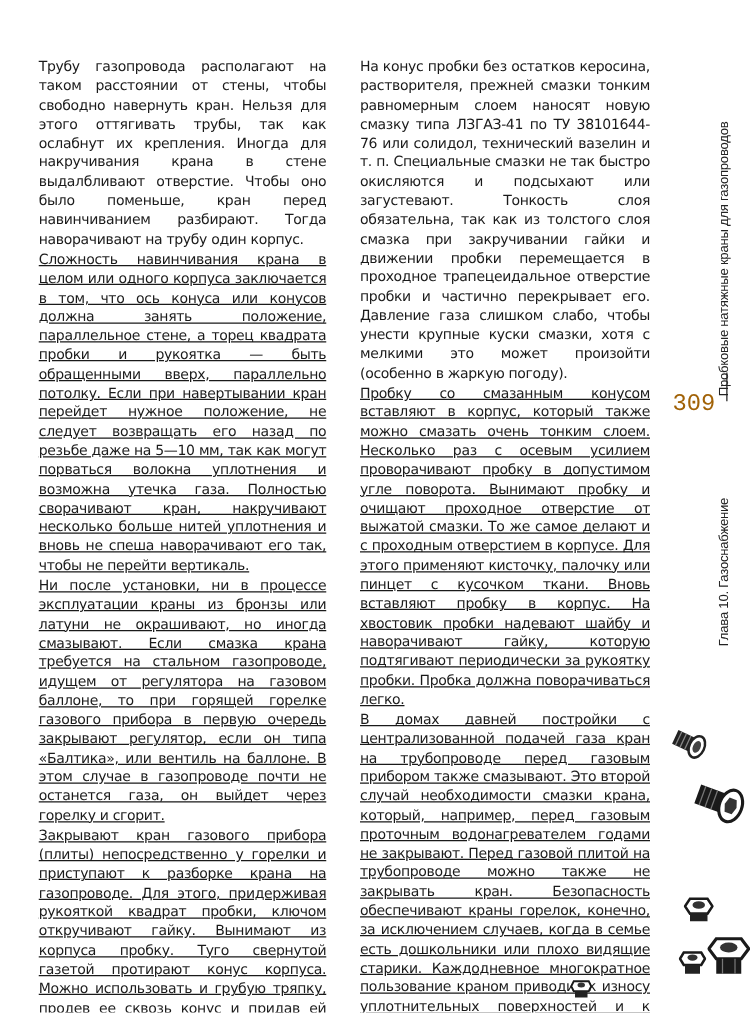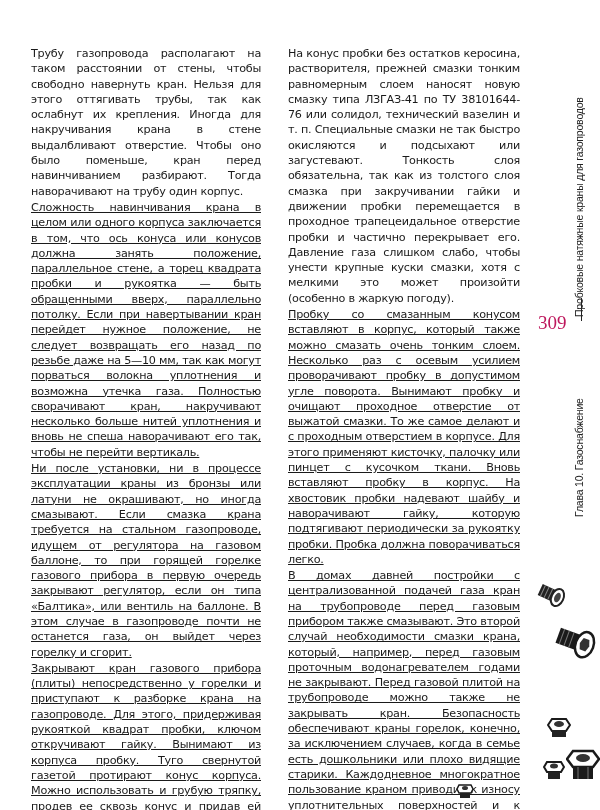--- a/index.html
+++ b/index.html
@@ -11,21 +11,21 @@
     position: absolute; top: 46px; width: 230px;
     font-size: 11.2px; line-height: 15.3px;
     letter-spacing: -0.25px;
   }
   .col p { margin: 0 0 0 0; text-align: justify; hyphens: manual; }
   .col p + p { margin-top: 1px; text-decoration: underline; }
   #col-left { left: 31px; }
   #col-right { left: 288px; width: 232px; }
   .page-number {
     position: absolute; left: 538px; top: 312px;
-    font-family: Liberation Serif, serif; font-size: 19px; color: #be185d;
+    font-family: Liberation Mono, monospace; font-size: 19px; color: #a16207;
     letter-spacing: 0px;
   }
   .running-head {
     position: absolute; left: 573px; top: 30px; width: 20px; height: 500px;
   }
   .rh-text {
     position: absolute; transform: rotate(-90deg); transform-origin: left top;
     white-space: nowrap; font-family: "Liberation Sans", sans-serif;
     font-size: 10.5px; color: #222; letter-spacing: -0.2px;
   }

